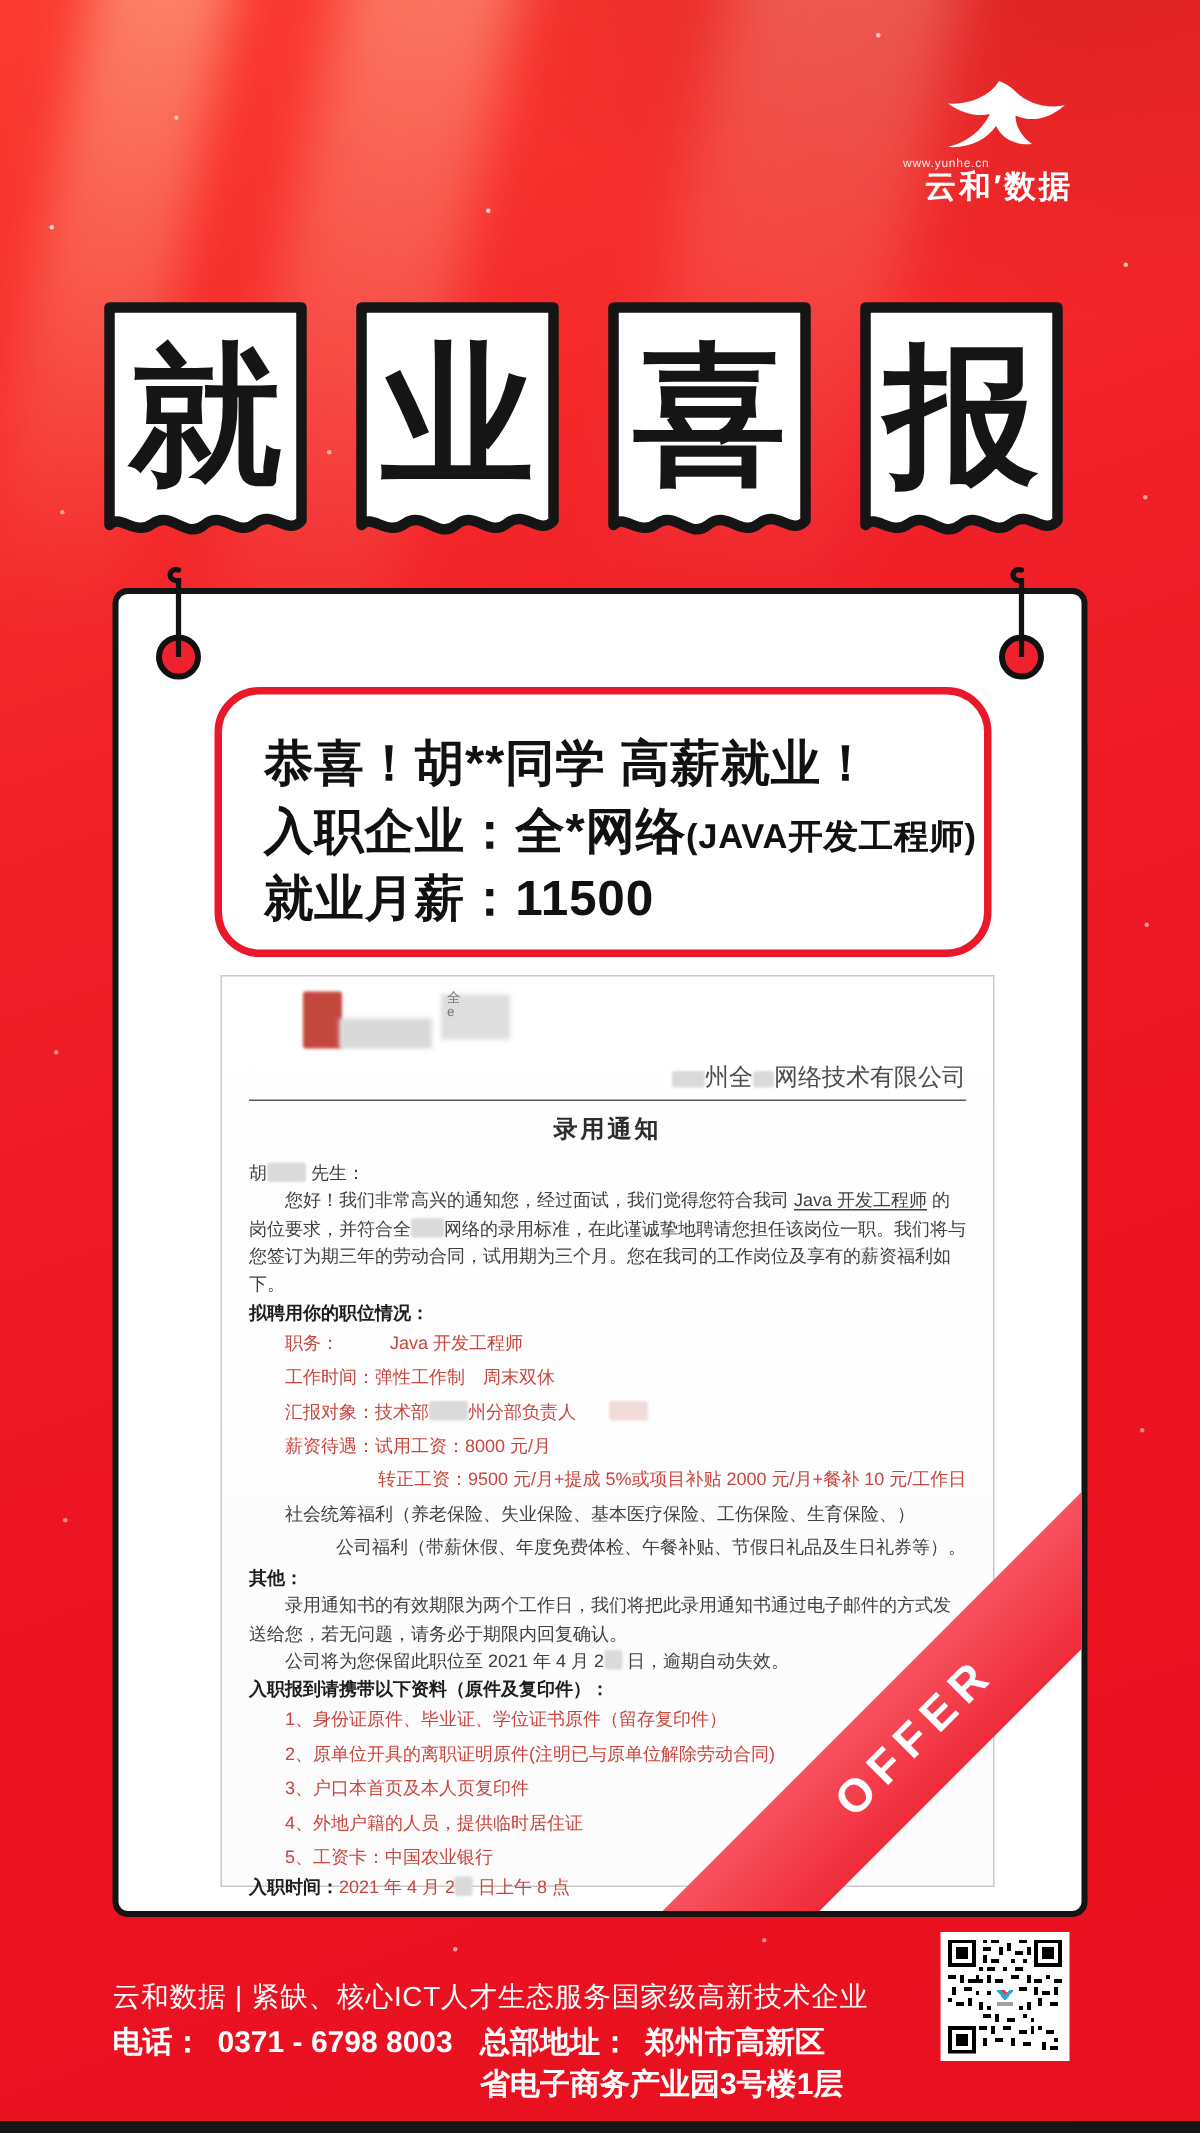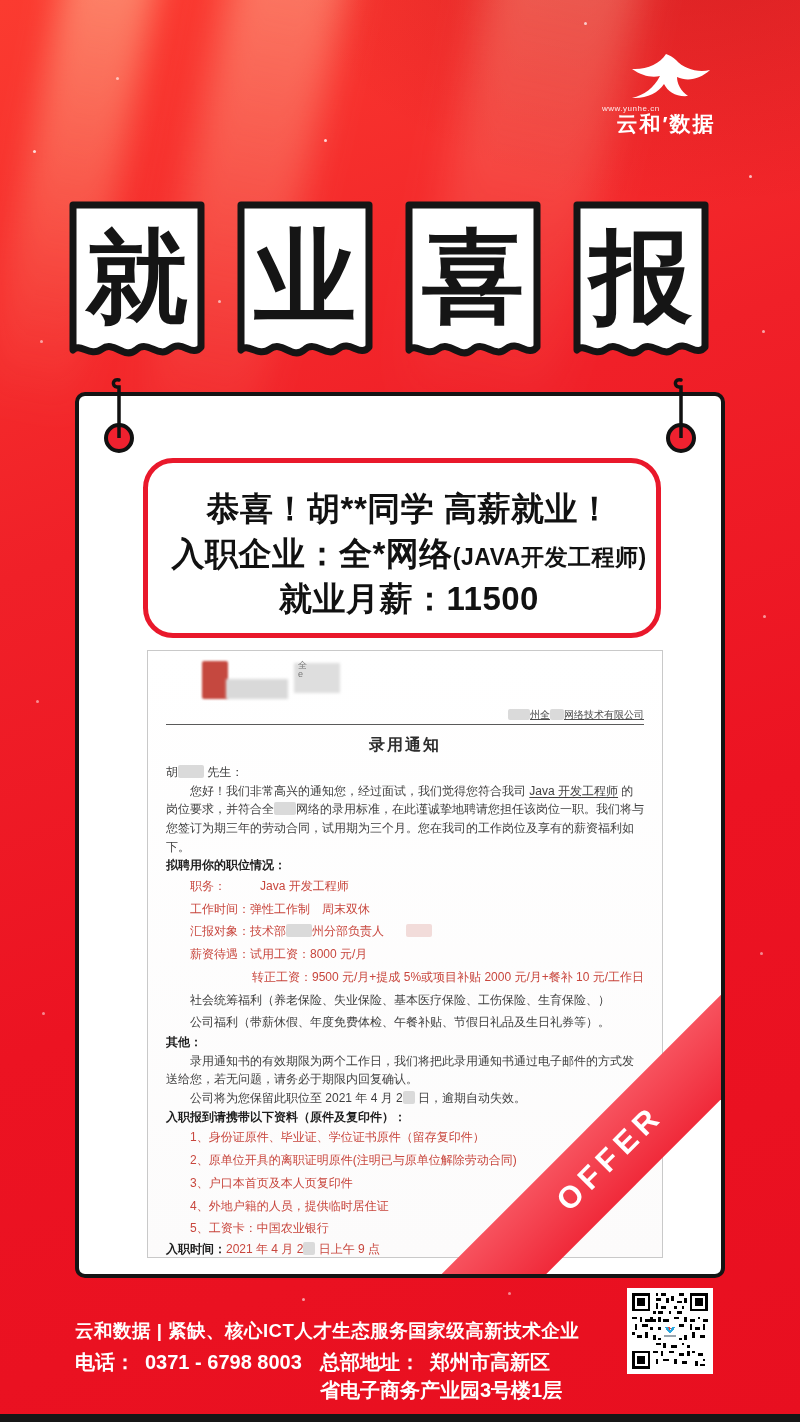--- a/index.html
+++ b/index.html
@@ -45,56 +45,56 @@
   .pin { position:absolute; z-index:4; }
   .pin.left { left:104px; top:374px; }
   .pin.right { left:666px; top:374px; }
 
   
   .paper { position:absolute; left:75px; top:392px; width:650px; height:886px;
     background:#ffffff; border:4px solid #141414; border-radius:10px; overflow:hidden; z-index:2; }
 
   .congrats { position:absolute; left:64px; top:62px; width:518px; height:180px;
     border:5px solid #e9182b; border-radius:30px; padding:24px 14px 18px 28px;
-    display:flex; flex-direction:column; justify-content:space-between;align-items:center; }
+    display:flex; flex-direction:column; justify-content:space-between; }
   .congrats .big { font-size:33px; font-weight:900; color:#111; letter-spacing:.5px; white-space:nowrap; }
   .congrats .small { font-size:23px; font-weight:900; color:#111; }
 
   
   .doc { position:absolute; left:68px; top:254px; width:516px; height:608px;
     border:1px solid #c9c9c9; background:linear-gradient(#ffffff,#fcfbfb);
     padding:6px 18px 0 18px; font-size:12px; color:#3f3f3f; line-height:1.55; }
   .doc .hdr { position:relative; height:50px; }
   .rd { display:inline-block; background:#dadada; border-radius:2px; vertical-align:-2px; filter:blur(.6px); }
   .rd.pink { background:#f2dcda; }
   .doc .hdr .blk-red { position:absolute; left:36px; top:4px; width:26px; height:38px; background:#c5483f; filter:blur(1.2px); border-radius:2px; }
   .doc .hdr .blk-g1 { position:absolute; left:60px; top:22px; width:62px; height:20px; background:#d9d9d9; filter:blur(1.5px); }
   .doc .hdr .blk-g2 { position:absolute; left:128px; top:6px; width:46px; height:30px; background:#dedede; filter:blur(1.5px); }
   .doc .hdr .hint { position:absolute; left:132px; top:4px; font-size:9px; line-height:9px; color:#777; }
   .doc .ruleline { display:flex; align-items:flex-end; border-bottom:1.5px solid #5a5a5a; padding-bottom:1px; }
   .doc .ruleline .spacer { flex:1; }
-  .doc .company { font-size:10px; color:#4c4c4c; text-decoration:underline; white-space:nowrap; }
+  .doc .company { font-size:16px; color:#4c4c4c; white-space:nowrap; }
   .doc .title { text-align:center; font-size:16px; font-weight:bold; color:#2d2d2d; letter-spacing:2px; margin:8px 0 6px; }
   .doc .black { color:#3f3f3f; }
   .doc .indent { text-indent:2em; }
   .doc b.h { color:#1e1e1e; font-weight:bold; }
   .doc .red { color:#c8463d; }
   .doc .lead { padding-left:2em; line-height:1.9; white-space:nowrap; }
   .doc .lead2 { padding-left:86px; line-height:1.9; white-space:nowrap; }
   .doc .ind1 { padding-left:2em; }
   .doc u { text-underline-offset:2px; }
 
   
   .ribbon { position:absolute; left:316px; top:725px; width:430px; height:74px;
     background:linear-gradient(180deg,#f7525e 0%, #f02a3a 100%);
     transform:rotate(-45deg); display:flex; align-items:center; justify-content:center; z-index:5; }
   .ribbon span { color:#fff; font-size:31px; font-weight:900; letter-spacing:6px; }
 
   
-  .footer-headline { position:absolute; left:75px; top:1318px; color:#fff; font-size:18.5px; font-weight:700; letter-spacing:.5px; white-space:nowrap; }
+  .footer-headline { position:absolute; left:75px; top:1318px; color:#fff; font-size:18.5px; font-weight:400; letter-spacing:.5px; white-space:nowrap; }
   .fcol { position:absolute; color:#fff; font-size:20px; font-weight:bold; line-height:28px; white-space:nowrap; }
   .fcol.c1 { left:75px; top:1348px; }
   .fcol.c2 { left:320px; top:1348px; }
   .fcol .lbl { margin-right:10px; }
   .qr { position:absolute; left:627px; top:1288px; width:86px; height:86px; background:#fff; padding:5px; }
   .bottom-bar { position:absolute; left:0; bottom:0; width:800px; height:8px; background:#161616; }
 </style>
 </head>
 <body>
 
@@ -187,34 +187,34 @@
       <div class="black indent"><span>您好！我们非常高兴的通知您，经过面试，我们觉得您符合我司 </span><u>Java 开发工程师</u><span> 的岗位要求，并符合全</span><span class="rd" style="width:22px;height:13px;"></span><span>网络的录用标准，在此谨诚挚地聘请您担任该岗位一职。我们将与您签订为期三年的劳动合同，试用期为三个月。您在我司的工作岗位及享有的薪资福利如下。</span></div>
 
       <div><b class="h">拟聘用你的职位情况：</b></div>
       <div class="red lead"><span>职务：</span><span style="display:inline-block;width:34px;"></span><span>Java 开发工程师</span></div>
       <div class="red lead"><span>工作时间：</span><span>弹性工作制　周末双休</span></div>
       <div class="red lead"><span>汇报对象：</span><span>技术部</span><span class="rd" style="width:26px;height:13px;"></span><span>州分部负责人</span><span style="display:inline-block;width:22px;"></span><span class="rd pink" style="width:26px;height:13px;"></span></div>
       <div class="red lead"><span>薪资待遇：</span><span>试用工资：8000 元/月</span></div>
       <div class="red lead2">转正工资：9500 元/月+提成 5%或项目补贴 2000 元/月+餐补 10 元/工作日</div>
 
       <div class="black ind1" style="line-height:1.85;">社会统筹福利（养老保险、失业保险、基本医疗保险、工伤保险、生育保险、）</div>
-      <div class="black ind1" style="line-height:1.85;">公司福利（带薪休假、年度免费体检、午餐补贴、节假日礼品及生日礼券等）。</div>
+      <div class="black ind1" style="line-height:1.85;text-align:right;">公司福利（带薪休假、年度免费体检、午餐补贴、节假日礼品及生日礼券等）。</div>
 
       <div><b class="h">其他：</b></div>
       <div class="black indent">录用通知书的有效期限为两个工作日，我们将把此录用通知书通过电子邮件的方式发送给您，若无问题，请务必于期限内回复确认。</div>
       <div class="black indent"><span>公司将为您保留此职位至 2021 年 4 月 2</span><span class="rd" style="width:12px;height:13px;"></span><span> 日，逾期自动失效。</span></div>
 
       <div><b class="h">入职报到请携带以下资料（原件及复印件）：</b></div>
       <div class="red lead">1、身份证原件、毕业证、学位证书原件（留存复印件）</div>
       <div class="red lead">2、原单位开具的离职证明原件(注明已与原单位解除劳动合同)</div>
       <div class="red lead">3、户口本首页及本人页复印件</div>
       <div class="red lead">4、外地户籍的人员，提供临时居住证</div>
       <div class="red lead">5、工资卡：中国农业银行</div>
 
-      <div><b class="h">入职时间：</b><span class="red">2021 年 4 月 2</span><span class="rd" style="width:12px;height:13px;"></span><span class="red"> 日上午 9 点</span></div>
+      <div><b class="h">入职时间：</b><span class="red">2021 年 4 月 2</span><span class="rd" style="width:12px;height:13px;"></span><span class="red"> 日上午 8 点</span></div>
 
     </div>
 
     <div class="ribbon">
       <span>OFFER</span>
     </div>
   </div>
 
   <div class="footer-headline">云和数据 | 紧缺、核心ICT人才生态服务国家级高新技术企业</div>
   <div class="fcol c1">

